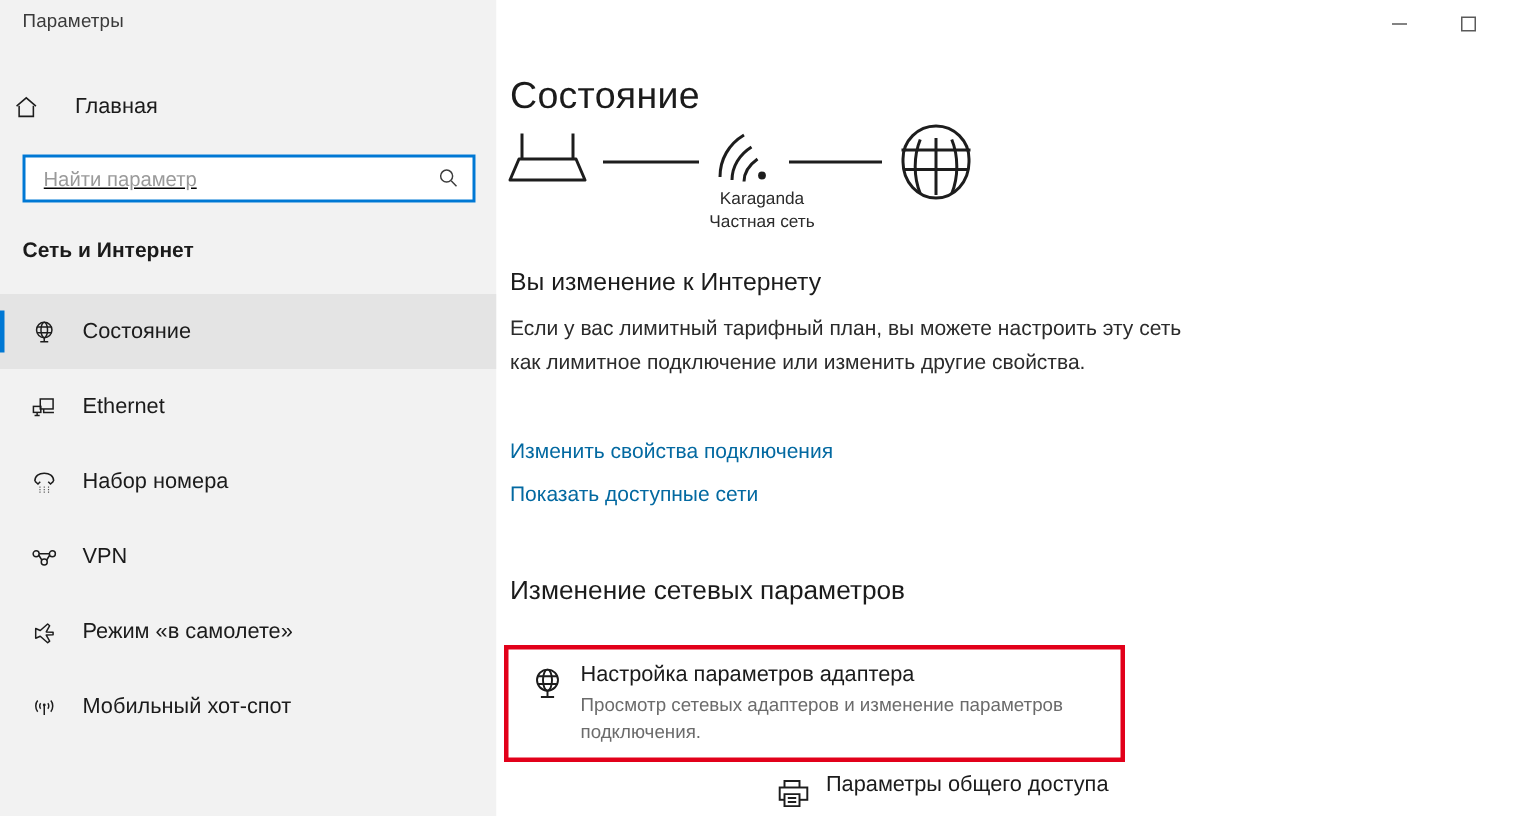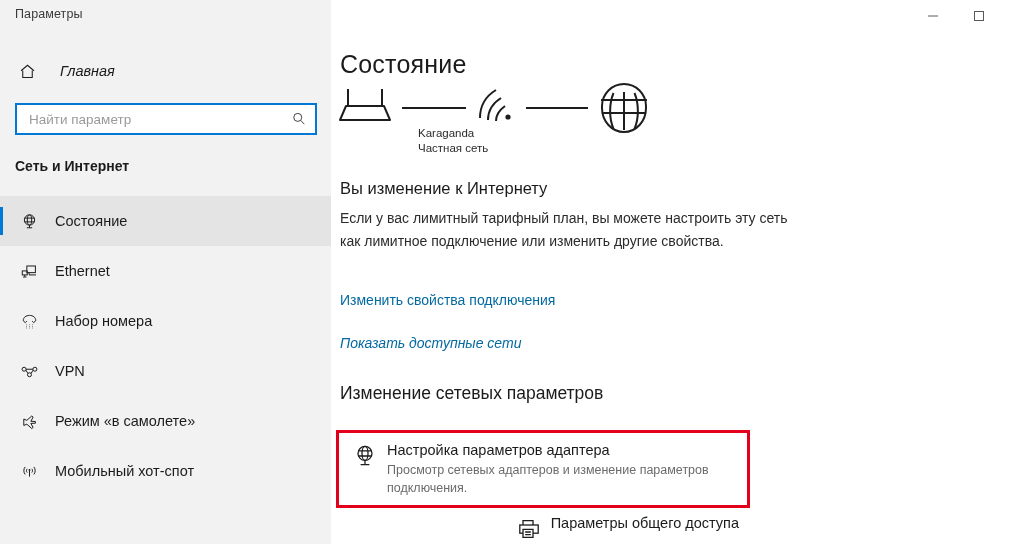--- a/index.html
+++ b/index.html
@@ -33,48 +33,48 @@
     position: absolute;
     left: 15px;
     top: 7px;
     font-size: 12.5px;
     color: #3a3a3a;
     letter-spacing: 0.1px;
   }
 
   .home-row {
     position: absolute;
-    left: 18px;
+    left: 8px;
     top: 52px;
     width: 331px;
     height: 38px;
     display: flex;
     align-items: center;
     cursor: default;
-    font-style: italic;
   }
   .home-row .ico {
     width: 30px;
     display: flex;
     align-items: center;
     justify-content: flex-start;
     color: #1d1d1d;
   }
   .home-row .lbl {
     font-size: 14.5px;
     color: #1b1b1b;
     margin-left: 12px;
   }
 
   .search-wrap {
     position: absolute;
     left: 15px;
     top: 103px;
     width: 302px;
     height: 32px;
+    text-decoration: underline;
   }
   .search-box {
     width: 100%;
     height: 100%;
     background: #ffffff;
     border: 2px solid #0078d4;
     display: flex;
     align-items: center;
     padding: 0 8px 0 12px;
   }
@@ -184,20 +184,21 @@
     left: 5px;
     top: 82px;
     width: 340px;
     height: 90px;
   }
   .nd-label {
     position: absolute;
     top: 44px;
     left: 82px;
     width: 180px;
+    text-align: center;
     font-size: 11.5px;
     color: #2b2b2b;
     line-height: 15px;
   }
 
   .lead {
     position: absolute;
     left: 9px;
     top: 179px;
     font-size: 16.5px;
@@ -215,21 +216,21 @@
 
   .link {
     position: absolute;
     left: 9px;
     font-size: 14px;
     color: #0369a1;
     cursor: pointer;
     text-decoration: none;
   }
   .link1 { top: 292px; }
-  .link2 { top: 335px; font-style: italic; }
+  .link2 { top: 321px; }
 
   .sub-head {
     position: absolute;
     left: 9px;
     top: 383px;
     font-size: 17.5px;
     color: #1b1b1b;
     text-align: right;
   }
 

